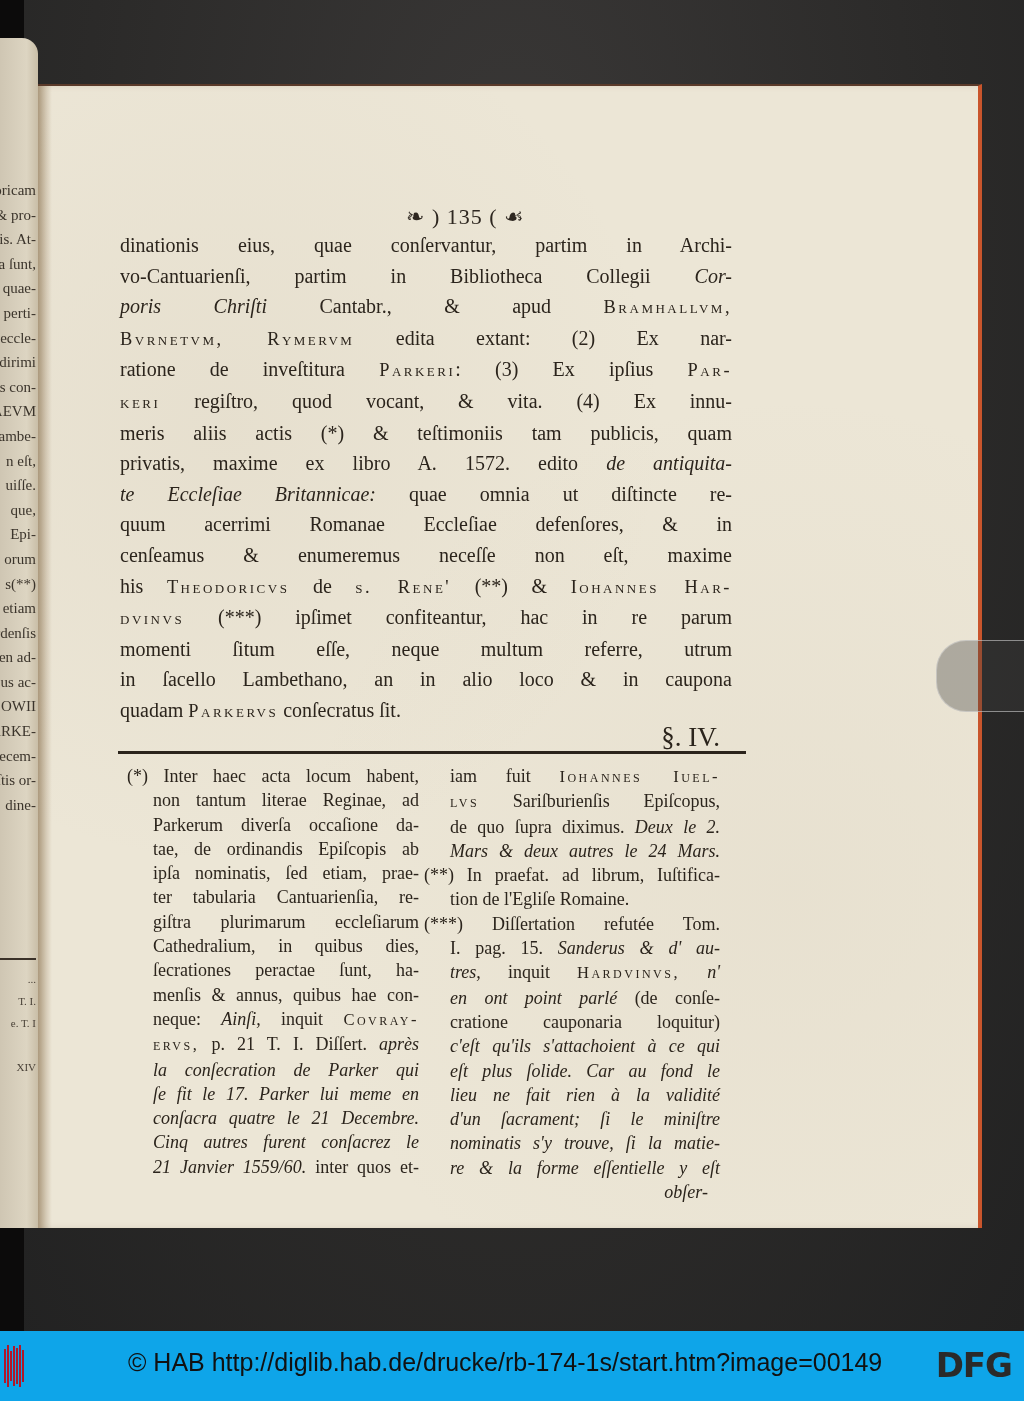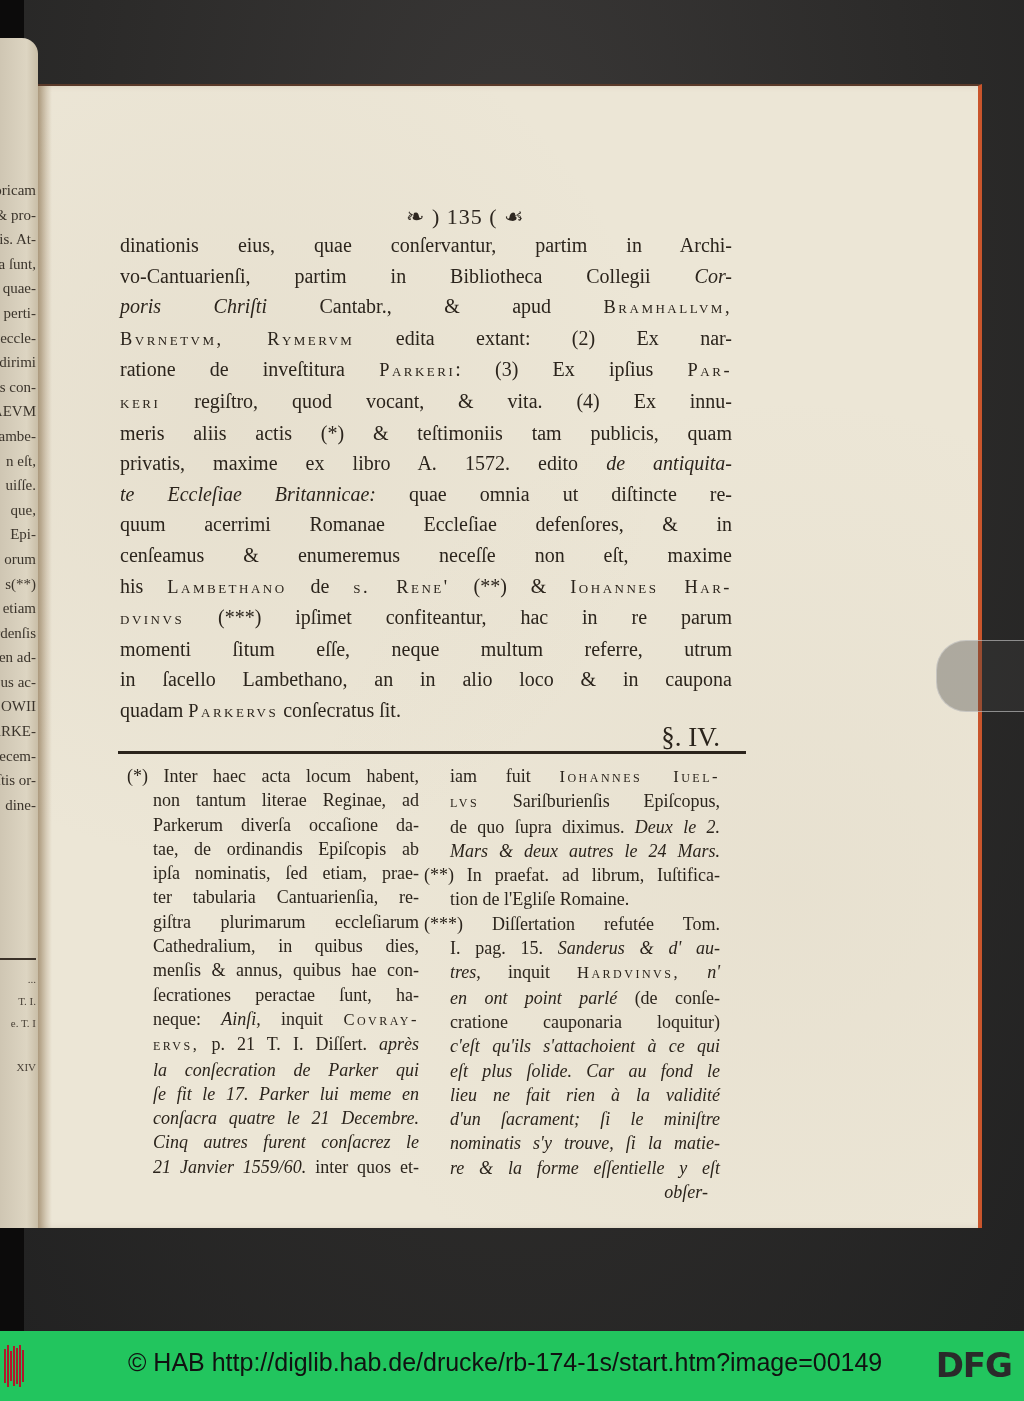--- a/index.html
+++ b/index.html
@@ -69,21 +69,21 @@
   .footnotes { position:absolute; top:678px; font-family:"Liberation Serif", serif;
     font-size:18px; line-height:24.3px; color:#2b241c; }
   .fn-left { left:76px; width:292px;margin-left:13px; }
   .fn-right { left:386px; width:296px; }
   .fn-line { display:block; white-space:nowrap; text-align:justify; text-align-last:justify; }
   .fn-line.indent { padding-left:26px; }
   .fn-line.last { text-align-last:left; }
   .fn-line.right { text-align-last:right; padding-right:12px;}
   
   .footer {
-    position:absolute; left:0; top:1331px; width:1024px; height:70px; background:#22c55e;
+    position:absolute; left:0; top:1331px; width:1024px; height:70px; background:#0ea5e9;
     display:flex; align-items:center;
   }
   .hab-logo { position:absolute; left:4px; top:14px; width:22px; height:42px; display:flex; gap:1px; }
   .hab-logo span { display:block; width:2px; background:#b0182a; }
   .copyright {
     position:absolute; left:128px; top:17px; font-family:"Liberation Sans", sans-serif;
     font-size:25px; color:#111; white-space:nowrap;
   }
   .dfg-logo {
     position:absolute; right:12px; top:14px; font-family:"DejaVu Sans", sans-serif;
@@ -141,41 +141,41 @@
     <span class="line"><span>vo-Cantuarienſi, partim in Bibliotheca Collegii </span><span class="it">Cor-</span></span>
     <span class="line"><span class="it">poris Chriſti</span><span> Cantabr., &amp; apud </span><span class="sc">Bramhallvm,</span></span>
     <span class="line"><span class="sc">Bvrnetvm, Rymervm</span><span> edita extant: (2) Ex nar-</span></span>
     <span class="line"><span>ratione de inveſtitura </span><span class="sc">Parkeri</span><span>: (3) Ex ipſius </span><span class="sc">Par-</span></span>
     <span class="line"><span class="sc">keri</span><span> regiſtro, quod vocant, &amp; vita. (4) Ex innu-</span></span>
     <span class="line"><span>meris aliis actis (*) &amp; teſtimoniis tam publicis, quam</span></span>
     <span class="line"><span>privatis, maxime ex libro A. 1572. edito </span><span class="it">de antiquita-</span></span>
     <span class="line"><span class="it">te Eccleſiae Britannicae:</span><span> quae omnia ut diſtincte re-</span></span>
     <span class="line"><span>quum acerrimi Romanae Eccleſiae defenſores, &amp; in</span></span>
     <span class="line"><span>cenſeamus &amp; enumeremus neceſſe non eſt, maxime</span></span>
-    <span class="line"><span>his </span><span class="sc">Lambethano</span><span> de </span><span class="sc">s. Rene'</span><span> (**) &amp; </span><span class="sc">Iohannes Har-</span></span>
+    <span class="line"><span>his </span><span class="sc">Theodoricvs</span><span> de </span><span class="sc">s. Rene'</span><span> (**) &amp; </span><span class="sc">Iohannes Har-</span></span>
     <span class="line"><span class="sc">dvinvs</span><span> (***) ipſimet confiteantur, hac in re parum</span></span>
     <span class="line"><span>momenti ſitum eſſe, neque multum referre, utrum</span></span>
     <span class="line"><span>in ſacello Lambethano, an in alio loco &amp; in caupona</span></span>
     <span class="line last"><span>quadam </span><span class="sc">Parkervs</span><span> conſecratus ſit.</span></span>
   </div>
 
   <div class="section-mark">§. IV.</div>
   <div class="rule"></div>
 
   <div class="footnotes fn-left">
     <span class="fn-line">(*) Inter haec acta locum habent,</span>
     <span class="fn-line indent">non tantum literae Reginae, ad</span>
     <span class="fn-line indent">Parkerum diverſa occaſione da-</span>
     <span class="fn-line indent">tae, de ordinandis Epiſcopis ab</span>
     <span class="fn-line indent">ipſa nominatis, ſed etiam, prae-</span>
     <span class="fn-line indent">ter tabularia Cantuarienſia, re-</span>
     <span class="fn-line indent">giſtra plurimarum eccleſiarum</span>
     <span class="fn-line indent">Cathedralium, in quibus dies,</span>
+    <span class="fn-line indent">ſecrationes peractae ſunt, ha-</span>
     <span class="fn-line indent">menſis &amp; annus, quibus hae con-</span>
-    <span class="fn-line indent">ſecrationes peractae ſunt, ha-</span>
     <span class="fn-line indent"><span>neque: </span><span class="it">Ainſi,</span><span> inquit </span><span class="sc">Covray-</span></span>
     <span class="fn-line indent"><span class="sc">ervs,</span><span> p. 21 T. I. Diſſert. </span><span class="it">après</span></span>
     <span class="fn-line indent it">la conſecration de Parker qui</span>
     <span class="fn-line indent it">ſe fit le 17. Parker lui meme en</span>
     <span class="fn-line indent it">conſacra quatre le 21 Decembre.</span>
     <span class="fn-line indent it">Cinq autres furent conſacrez le</span>
     <span class="fn-line indent"><span class="it">21 Janvier 1559/60.</span><span> inter quos et-</span></span>
   </div>
 
   <div class="footnotes fn-right">

